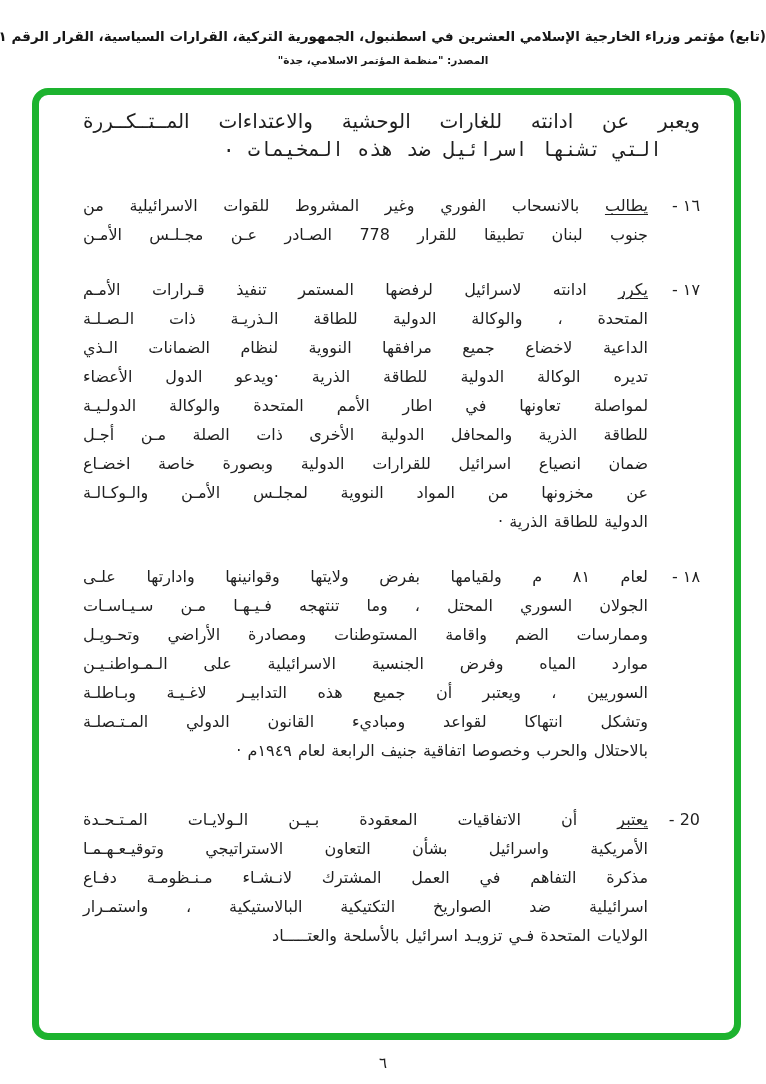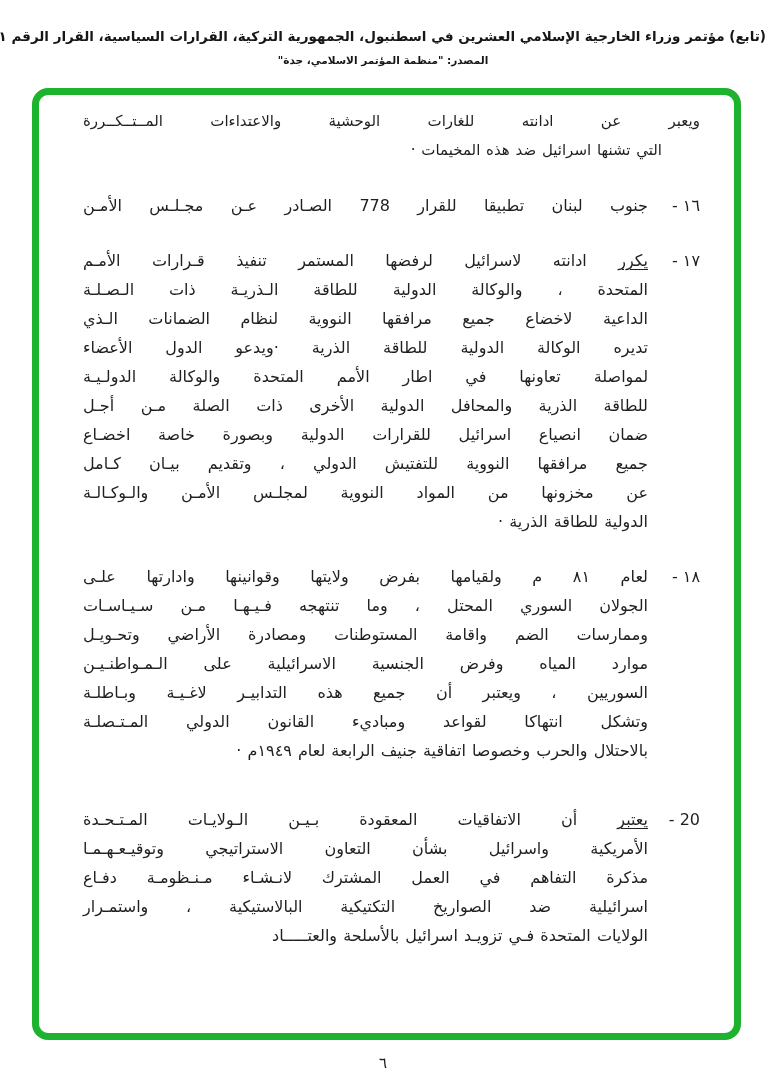--- a/index.html
+++ b/index.html
@@ -49,33 +49,34 @@
     box-sizing: border-box;
     border: 7px solid #1db32f;
     border-radius: 16px;
     padding: 12px 34px 0 44px;
     overflow: hidden;
   }
 
   
   .para {
     direction: rtl;
-    font-size: 15px;
+    font-size: 20px;
     line-height: 29px;
   }
   .line {
     text-align: justify;
     text-align-last: justify;
     word-spacing: 1px;
   }
   .line.final {
     text-align-last: right;
   }
   .line.cont {
     padding-right: 38px;
+    font-family: Liberation Mono, monospace;
   }
 
   .item {
     display: flex;
     direction: rtl;
     margin-top: 26px;
     font-size: 16px;
     line-height: 29px;
   }
   .item.gap-large { margin-top: 40px; }
@@ -113,34 +114,34 @@
 
 <div class="scan-box">
   <div class="para">
       <div class="line">ويعبر عن ادانته للغارات الوحشية والاعتداءات المــتــكــررة</div>
       <div class="line final cont">التي تشنها اسرائيل ضد هذه المخيمات ·</div>
     </div>
   <div>
       <div class="item">
         <span class="marker">١٦ -</span>
         <div class="itext">
+          <div class="line"><span class="lead">يطالب</span> بالانسحاب الفوري وغير المشروط للقوات الاسرائيلية من</div>
           <div class="line">جنوب لبنان تطبيقا للقرار 778 الصـادر عـن مجـلـس الأمـن</div>
         </div>
       </div>
       <div class="item">
         <span class="marker">١٧ -</span>
         <div class="itext">
           <div class="line"><span class="lead">يكرر</span> ادانته لاسرائيل لرفضها المستمر تنفيذ قـرارات الأمـم</div>
           <div class="line">المتحدة ، والوكالة الدولية للطاقة الـذريـة ذات الـصـلـة</div>
           <div class="line">الداعية لاخضاع جميع مرافقها النووية لنظام الضمانات الـذي</div>
           <div class="line">تديره الوكالة الدولية للطاقة الذرية ·ويدعو الدول الأعضاء</div>
           <div class="line">لمواصلة تعاونها في اطار الأمم المتحدة والوكالة الدولـيـة</div>
           <div class="line">للطاقة الذرية والمحافل الدولية الأخرى ذات الصلة مـن أجـل</div>
           <div class="line">ضمان انصياع اسرائيل للقرارات الدولية وبصورة خاصة اخضـاع</div>
-          <div class="line">جميع مرافقها النووية للتفتيش الدولي ، وتقديم بيـان كـامل</div>
           <div class="line">عن مخزونها من المواد النووية لمجلـس الأمـن والـوكـالـة</div>
           <div class="line final">الدولية للطاقة الذرية ·</div>
         </div>
       </div>
       <div class="item">
         <span class="marker">١٨ -</span>
         <div class="itext">
           <div class="line">لعام ٨١ م ولقيامها بفرض ولايتها وقوانينها وادارتها علـى</div>
           <div class="line">الجولان السوري المحتل ، وما تنتهجه فـيـهـا مـن سـيـاسـات</div>
           <div class="line">وممارسات الضم واقامة المستوطنات ومصادرة الأراضي وتحـويـل</div>

